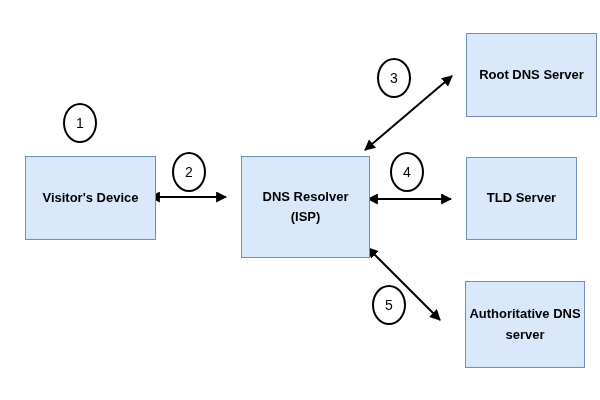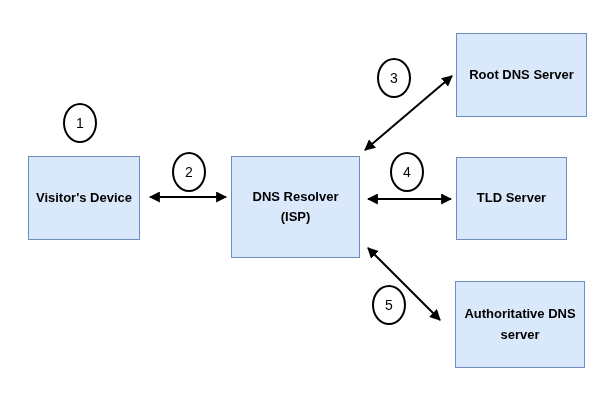--- a/index.html
+++ b/index.html
@@ -43,20 +43,21 @@
     border:1px solid var(--node-border);
     display:flex;
     flex-direction:column;
     align-items:center;
     justify-content:center;
     text-align:center;
     color:var(--text);
     font-size:13px;
     font-weight:bold;
     line-height:1.55;
+    margin-left:10px;
   }
   .node .line{white-space:nowrap;}
   .step-circle{
     position:absolute;
     width:34px;
     height:40px;
     border:2px solid var(--circle-border);
     border-radius:50%;
     background:var(--circle-fill);
     display:flex;
@@ -76,38 +77,38 @@
       <marker id="ah" viewBox="0 0 10 10" refX="9" refY="5" markerWidth="5.5" markerHeight="5.5" orient="auto-start-reverse">
         <path class="arrowhead" d="M0,0 L10,5 L0,10 z"></path>
       </marker>
     </defs>
     <line class="arrow" x1="150" y1="197" x2="226" y2="197" marker-start="url(#ah)" marker-end="url(#ah)"></line>
     <line class="arrow" x1="365" y1="150" x2="452" y2="76" marker-start="url(#ah)" marker-end="url(#ah)"></line>
     <line class="arrow" x1="368" y1="199" x2="451" y2="199" marker-start="url(#ah)" marker-end="url(#ah)"></line>
     <line class="arrow" x1="368" y1="248" x2="440" y2="320" marker-start="url(#ah)" marker-end="url(#ah)"></line>
   </svg>
 
-  <div class="node" style="left:28px;top:156px;width:112px;height:84px">
+  <div class="node" style="left:15px;top:156px;width:131px;height:84px">
     <span class="line">Visitor's Device</span>
   </div>
 
   <div class="node" style="left:231px;top:156px;width:129px;height:102px">
     <span class="line">DNS Resolver</span>
     <span class="line">(ISP)</span>
   </div>
 
   <div class="node" style="left:456px;top:33px;width:131px;height:84px">
     <span class="line">Root DNS Server</span>
   </div>
 
   <div class="node" style="left:456px;top:157px;width:111px;height:83px">
     <span class="line">TLD Server</span>
   </div>
 
-  <div class="node" style="left:455px;top:281px;width:130px;height:87px">
+  <div class="node" style="left:455px;top:281px;width:120px;height:87px">
     <span class="line">Authoritative DNS</span>
     <span class="line">server</span>
   </div>
 
   <div class="step-circle" style="left:63px;top:103px">
     <span>1</span>
   </div>
   <div class="step-circle" style="left:172px;top:152px">
     <span>2</span>
   </div>

